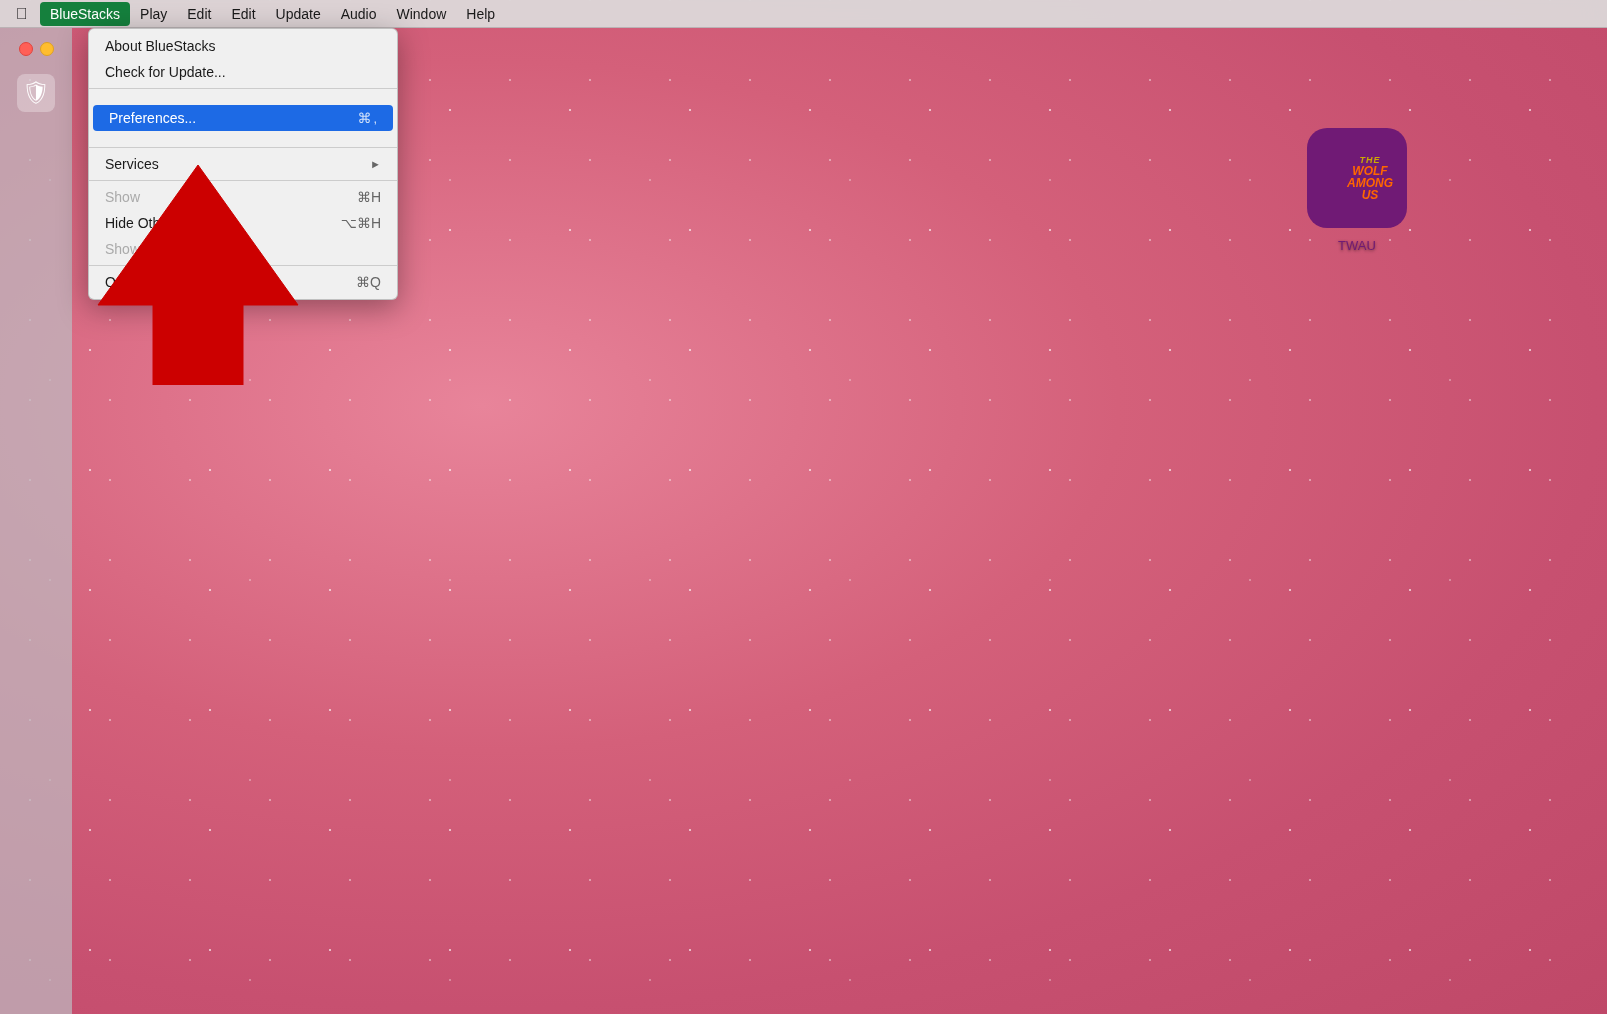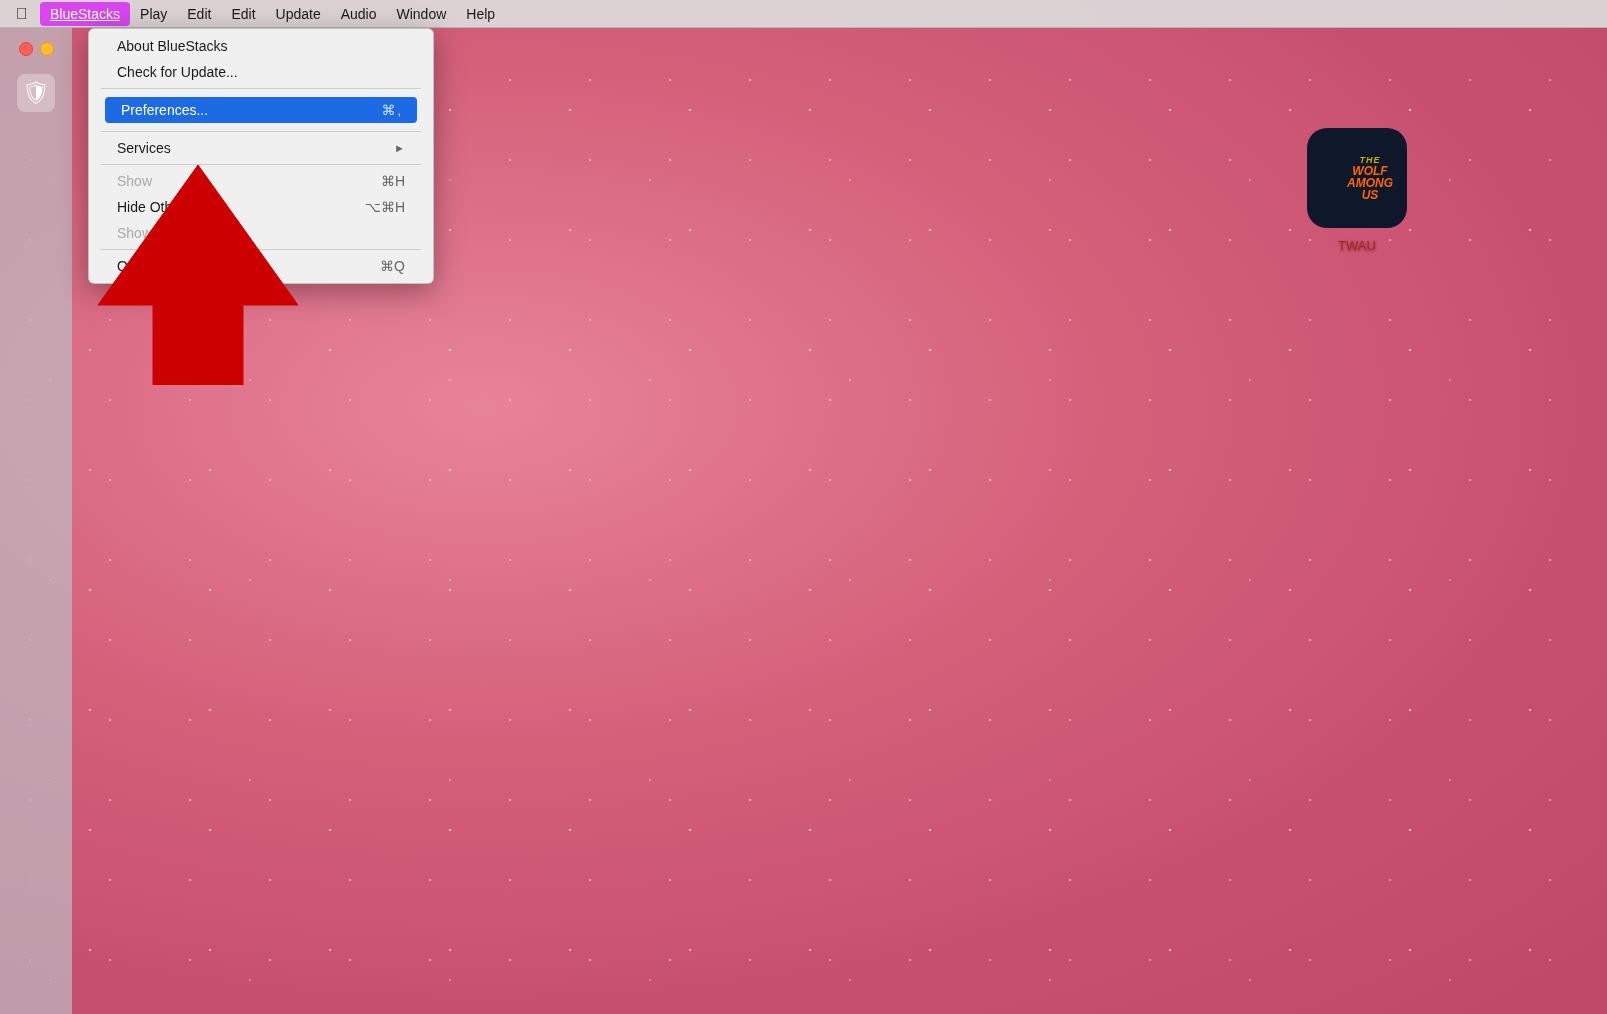--- a/index.html
+++ b/index.html
@@ -55,23 +55,22 @@
       color: #1a1a1a;
       cursor: default;
       border-radius: 4px;
       white-space: nowrap;
       height: 24px;
       display: flex;
       align-items: center;
     }
 
     .menubar-item.active {
-      background: #d946ef;
+      background: #15803d;
       color: white;
-      text-decoration: underline;
     }
 
     .apple-logo {
       font-size: 16px;
       margin-right: 4px;
       padding: 2px 8px;
     }
 
     
     .sidebar-strip {
@@ -140,74 +139,74 @@
       width: 100px;
       height: 100px;
       border-radius: 20px;
       overflow: hidden;
       display: flex;
       align-items: center;
       justify-content: center;
     }
 
     .twau-icon {
-      background: #0f172a;
+      background: #701a75;
       position: relative;
       padding-left: 26px;
     }
 
     .playstore-icon {
       background: #f0e0e8;
       display: flex;
       align-items: center;
       justify-content: center;
     }
 
     
     .playstore-svg {
       width: 65px;
       height: 65px;
     }
 
     .app-label {
       font-size: 13px;
-      color: #b91c1c;
+      color: #701a75;
       text-shadow: 0 1px 3px rgba(0,0,0,0.5);
     }
 
     
     .dropdown-menu {
       position: absolute;
       top: 28px;
       left: 88px;
-      width: 346px;
+      width: 310px;
       background: #f0f0f0;
       border: 1px solid rgba(0,0,0,0.2);
       border-radius: 6px;
       box-shadow: 0 8px 30px rgba(0,0,0,0.35);
       z-index: 200;
-      padding: 4px 12px;
+      padding: 4px 0;
       font-size: 14px;
     }
 
     .menu-item {
       padding: 5px 16px;
       display: flex;
       align-items: center;
       justify-content: space-between;
       cursor: default;
       color: #1a1a1a;
       min-height: 26px;
     }
 
     .menu-item.highlighted {
       background: #1d6ae5;
       color: white;
       border-radius: 4px;
-      margin: 8px 4px;
+      margin: 16px 4px;
     }
 
     .menu-item.dimmed {
       color: #aaaaaa;
     }
 
     .menu-item .shortcut {
       font-size: 13px;
       color: #666;
       display: flex;

